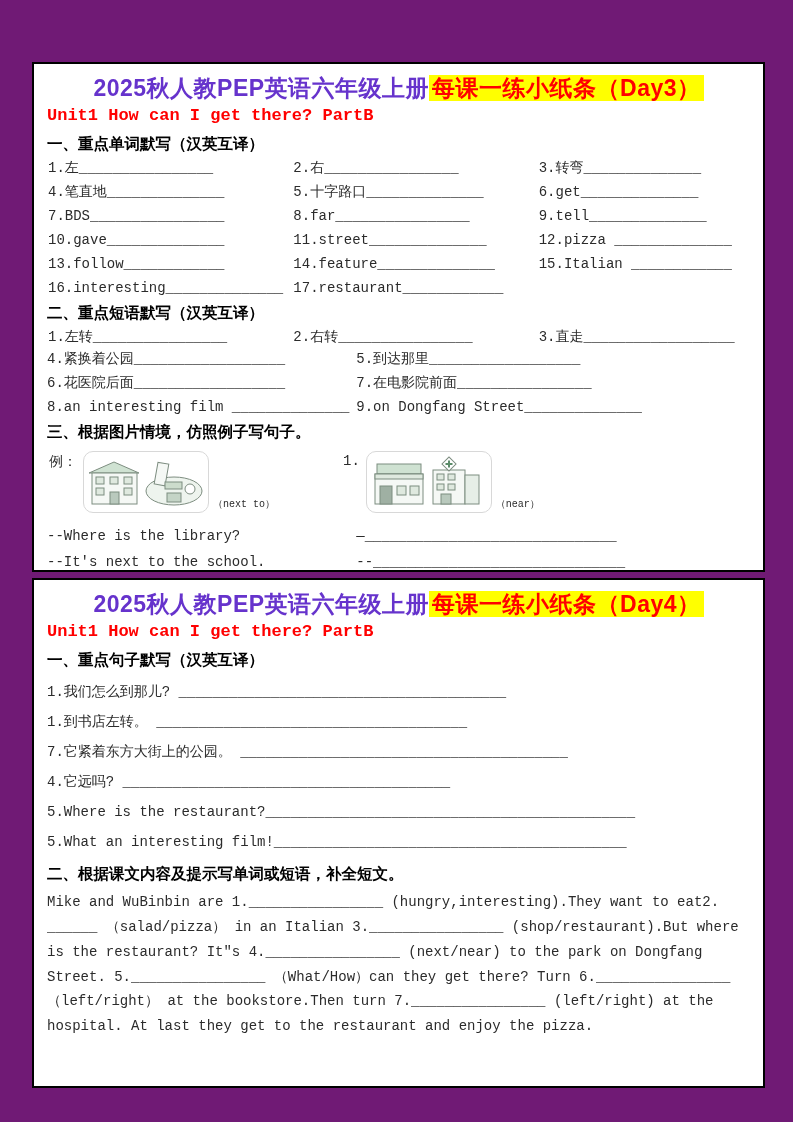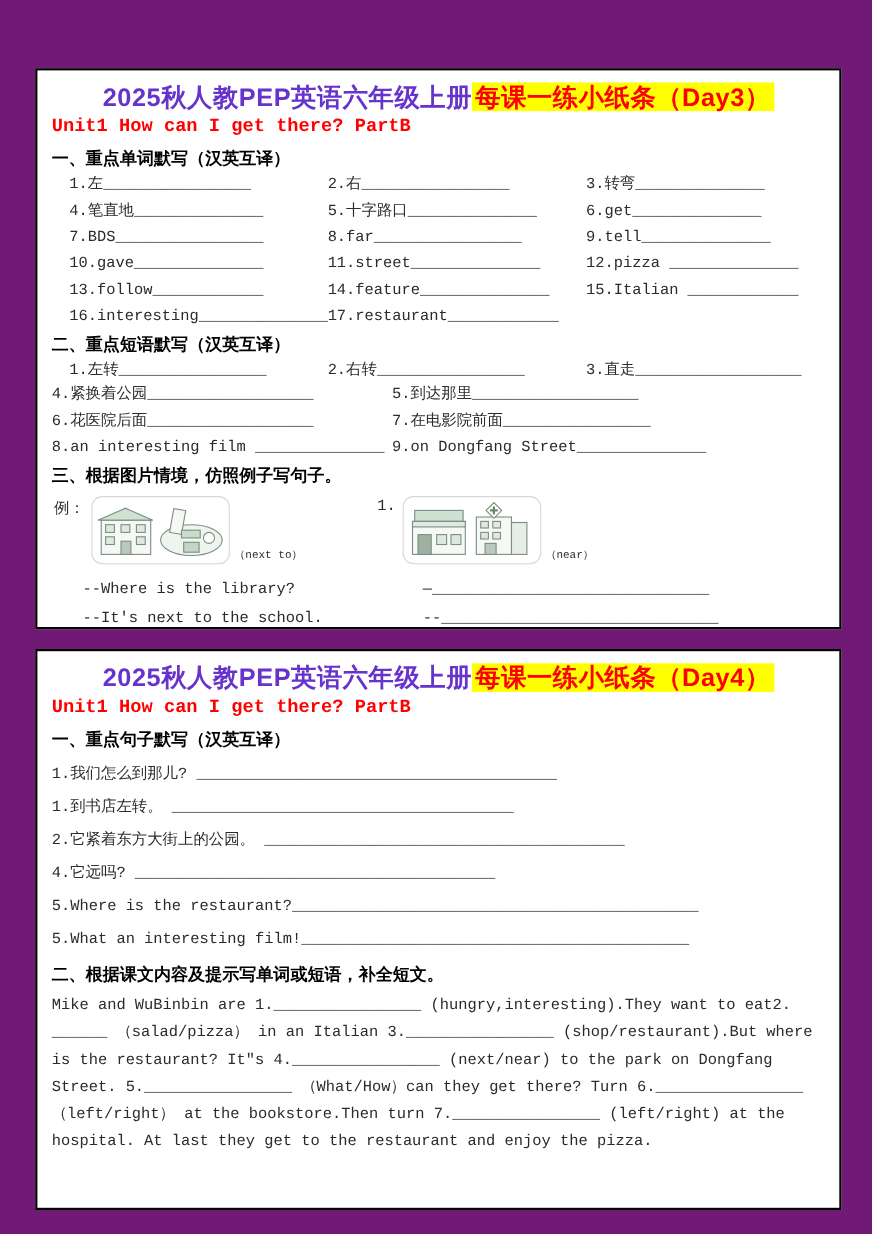--- a/index.html
+++ b/index.html
@@ -9,52 +9,52 @@
     color:var(--body-text,#2b2b2b);
     -webkit-font-smoothing:antialiased;
   }
   .page{position:relative;width:793px;height:1122px;background:#701a75;overflow:hidden;}
   .sheet-box{
     position:absolute;left:32px;width:733px;box-sizing:border-box;
     border:2px solid var(--box-border,#000);background:#fff;
     padding:8px 13px 0 13px;
   }
   #day3{top:62px;height:510px;}
-  #day4{top:590px;height:510px;}
+  #day4{top:578px;height:510px;}
 
   .title{
     margin:2px 0 2px;text-align:center;
     font-family:"Liberation Sans","DejaVu Sans",sans-serif;
     font-weight:bold;font-size:23px;line-height:1.25;letter-spacing:0.5px;
   }
   .t-prefix{color:var(--title-purple,#63c);}
   .t-highlight{color:var(--highlight-red,#f00);background:var(--highlight-bg,#ff0);padding:0 3px;}
   .subtitle{
     margin:0 0 4px;font-weight:bold;
     font-size:17px;line-height:1.3;color:var(--subtitle-red,#f00);
   }
   .sec-heading{
     margin:7px 0 5px;font-family:"Liberation Sans","DejaVu Sans",sans-serif;
     font-weight:bold;font-size:15.5px;color:#000;
   }
-  .grid3{display:grid;grid-template-columns:35% 35% 30%;row-gap:8px;margin:2px 16px 4px;}
+  .grid3{display:grid;grid-template-columns:35% 35% 30%;row-gap:8px;margin:2px 1px 4px;}
   .grid2{display:grid;grid-template-columns:44% 56%;row-gap:8px;margin:6px 0 4px;}
   .item{font-size:14px;white-space:nowrap;line-height:16px;}
 
   .pics-row{display:flex;align-items:stretch;margin:8px 0 10px;}
   .pic-label{font-size:14px;align-self:flex-start;padding:2px 6px 0 2px;}
   .pic-label.num{margin-left:66px;}
   .pic-box{
     width:124px;height:60px;border:1px solid #d8d8d8;border-radius:10px;
     display:flex;align-items:center;justify-content:center;background:#fff;flex:none;
   }
   .pic-caption{font-size:10px;align-self:flex-end;padding:0 0 2px 4px;white-space:nowrap;margin-top:36px;}
 
   .qa-row{display:grid;grid-template-columns:44% 56%;margin:6px 0 0;}
-  .qa-line{font-size:14px;line-height:26px;white-space:nowrap;margin-left:28px;}
+  .qa-line{font-size:14px;line-height:26px;white-space:nowrap;}
 
   .sentence-list{margin:4px 0 0;}
   .sentence{font-size:14px;margin:13px 0;white-space:nowrap;line-height:17px;}
 
   .passage{
     font-size:14px;line-height:1.78;margin:4px 0 0;
     word-break:break-word;
   }
 </style>
 </head>
@@ -169,21 +169,21 @@
 
   <section class="sheet-box" id="day4">
     <h1 class="title"><span class="t-prefix">2025秋人教PEP英语六年级上册</span><span class="t-highlight">每课一练小纸条（Day4）</span></h1>
     <h2 class="subtitle">Unit1 How can I get there? PartB</h2>
 
     <h3 class="sec-heading">一、重点句子默写（汉英互译）</h3>
     <div class="sentence-list">
 
     <div class="sentence">1.我们怎么到那儿? _______________________________________</div>
         <div class="sentence">1.到书店左转。 _____________________________________</div>
-        <div class="sentence">2.它紧着东方大街上的公园。 _______________________________________</div>
+        <div class="sentence">7.它紧着东方大街上的公园。 _______________________________________</div>
         <div class="sentence">4.它远吗? _______________________________________</div>
         <div class="sentence">5.Where is the restaurant?____________________________________________</div>
         <div class="sentence">5.What an interesting film!__________________________________________</div>
       </div>
 
     <h3 class="sec-heading">二、根据课文内容及提示写单词或短语，补全短文。</h3>
     <p class="passage">Mike and WuBinbin are 1.________________ (hungry,interesting).They want to eat2. ______ （salad/pizza） in an Italian 3.________________ (shop/restaurant).But where is the restaurant? It"s 4.________________ (next/near) to the park on Dongfang Street. 5.________________ （What/How）can they get there? Turn 6.________________ （left/right） at the bookstore.Then turn 7.________________ (left/right) at the hospital. At last they get to the restaurant and enjoy the pizza.</p>
   </section>
 
 </div>

